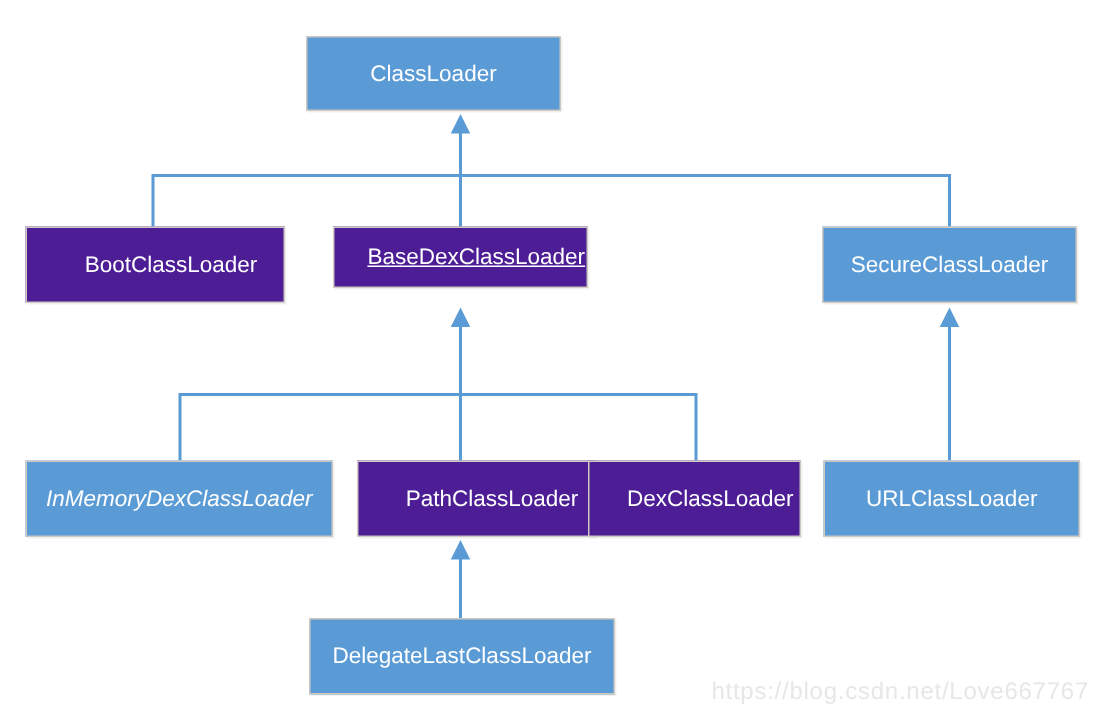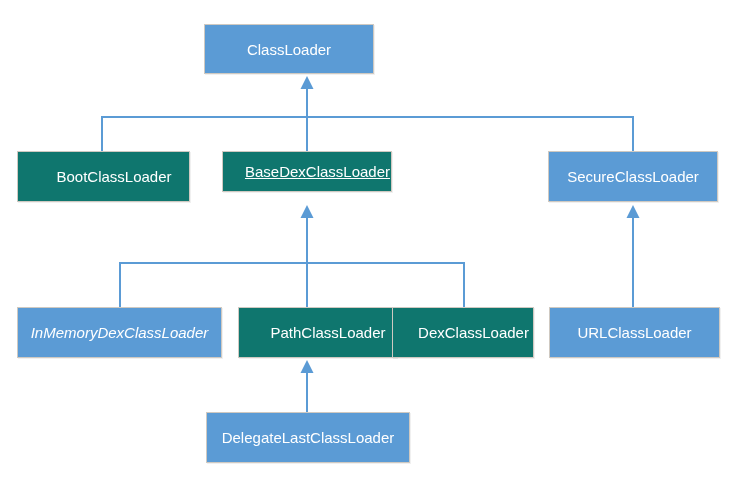--- a/index.html
+++ b/index.html
@@ -29,21 +29,21 @@
     color: #ffffff;
     font-size: 15px;
     display: flex;
     align-items: center;
     justify-content: center;
     text-align: center;
     white-space: nowrap;
     box-shadow: 1px 1px 0 rgba(0,0,0,0.06);
   }
   .node.blue  { background: #5b9bd5; }
-  .node.green { background: #0f766e; padding-left: 21px; }
+  .node.green { background: #4c1d95; padding-left: 21px; }
   .watermark {
     position: absolute;
     right: 8px;
     bottom: 11px;
     font-size: 16px;
     color: #e7e7e7;
     letter-spacing: 0.5px;
     user-select: none;
   }
 </style>
@@ -86,13 +86,14 @@
       <div class="node green" style="left: 392px; top: 307px; width: 142px; height: 51px; text-align: center;">
         <span>DexClassLoader</span>
       </div>
       <div class="node blue" style="left: 549px; top: 307px; width: 171px; height: 51px;">
         <span>URLClassLoader</span>
       </div>
       <div class="node blue" style="left: 206px; top: 412px; width: 204px; height: 51px;">
         <span>DelegateLastClassLoader</span>
       </div>
     </div>
+  <div class="watermark">https://blog.csdn.net/Love667767</div>
 </div>
 
 </body></html>

